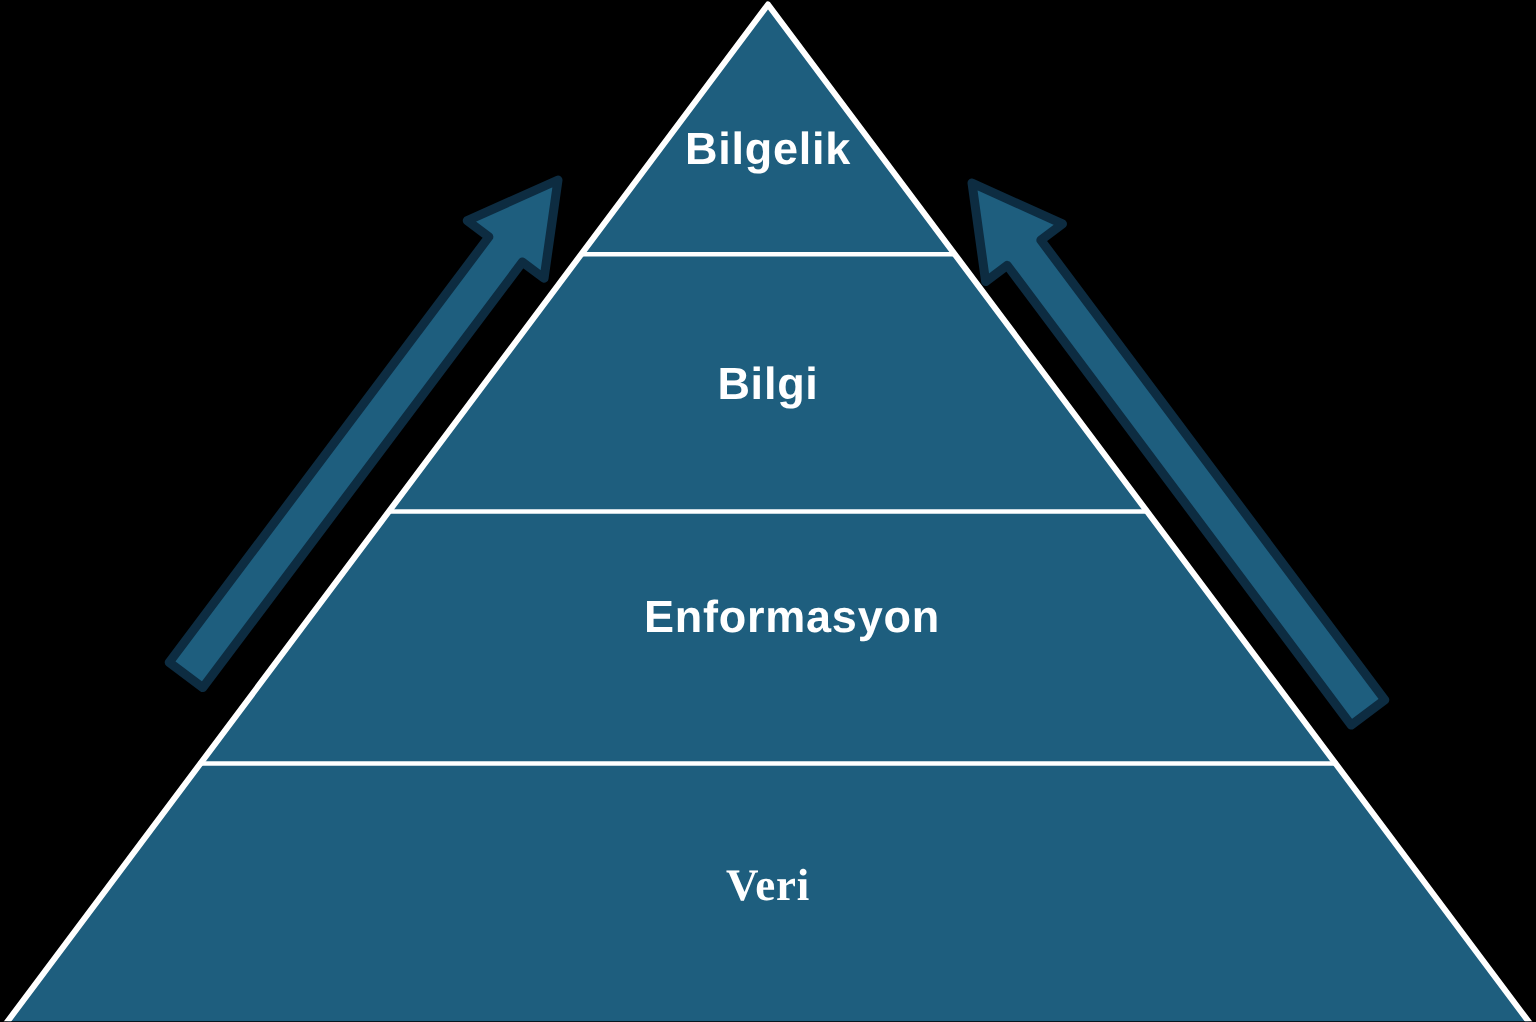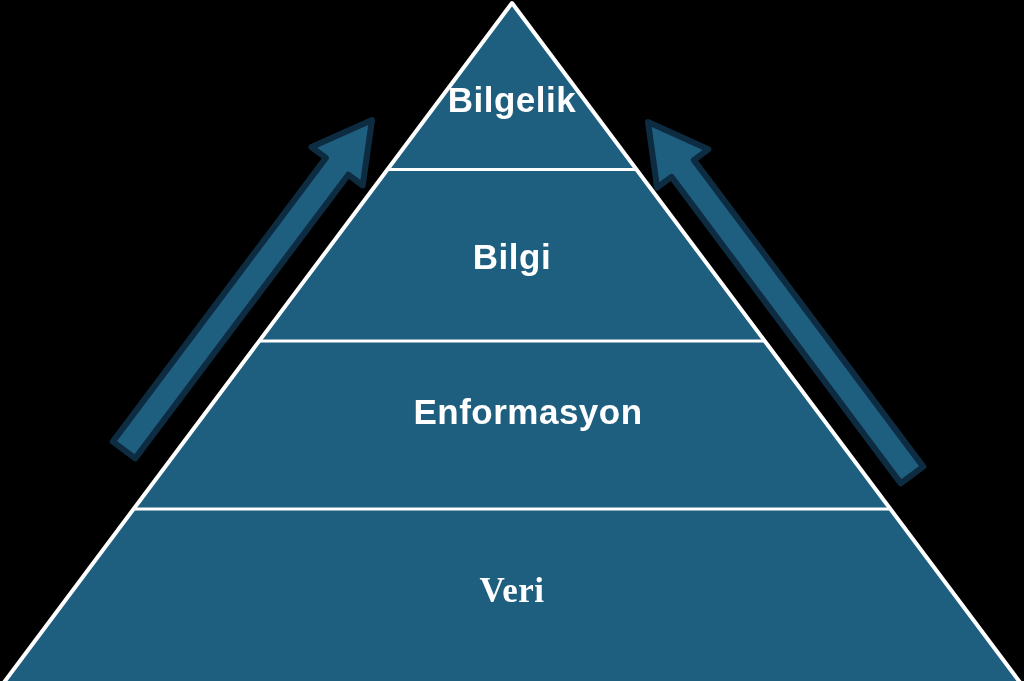--- a/index.html
+++ b/index.html
@@ -38,21 +38,21 @@
     stroke: var(--arrow_outline, #0d2c41);
     stroke-width: 6;
     stroke-linejoin: round;
   }
   .level-label {
     position: absolute;
     left: 0;
     width: 1024px;
     text-align: center;
     color: var(--label_text, #ffffff);
-    font-size: 35px;
+    font-size: 30px;
     font-weight: bold;
     line-height: 36px;
     letter-spacing: 0.5px;
     user-select: none;
   }
   .label-bilgelik   { top: 82px;  }
   .label-bilgi      { top: 239px; }
   .label-enformasyon{ top: 394px; margin-left: 16px; }
   .label-veri       { top: 573px; font-family: Liberation Serif, serif; }
 </style>

